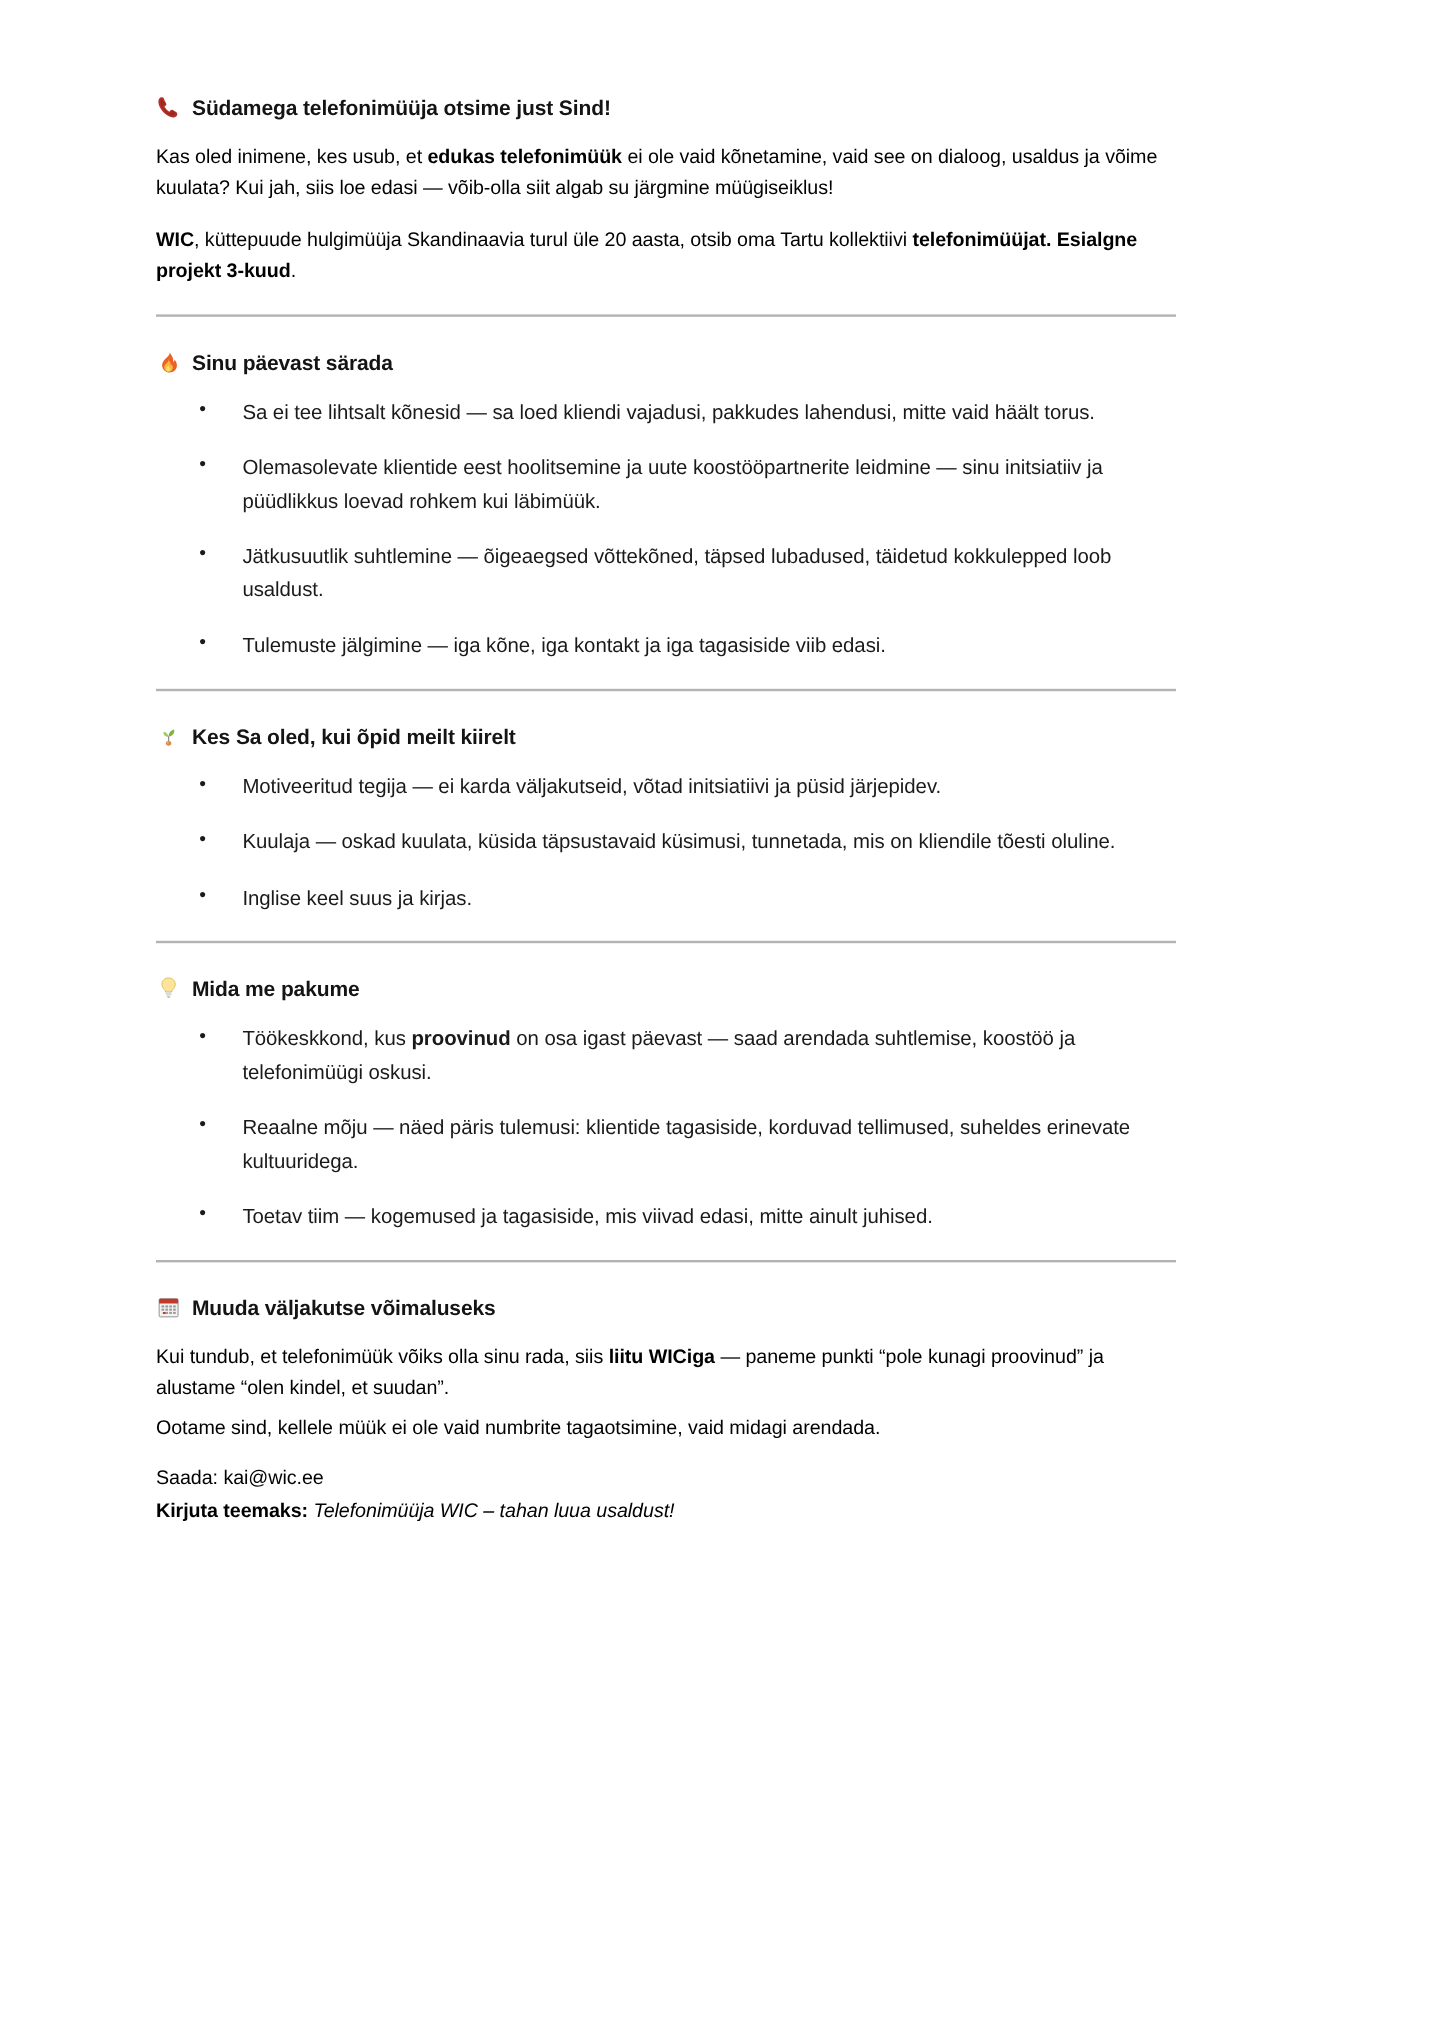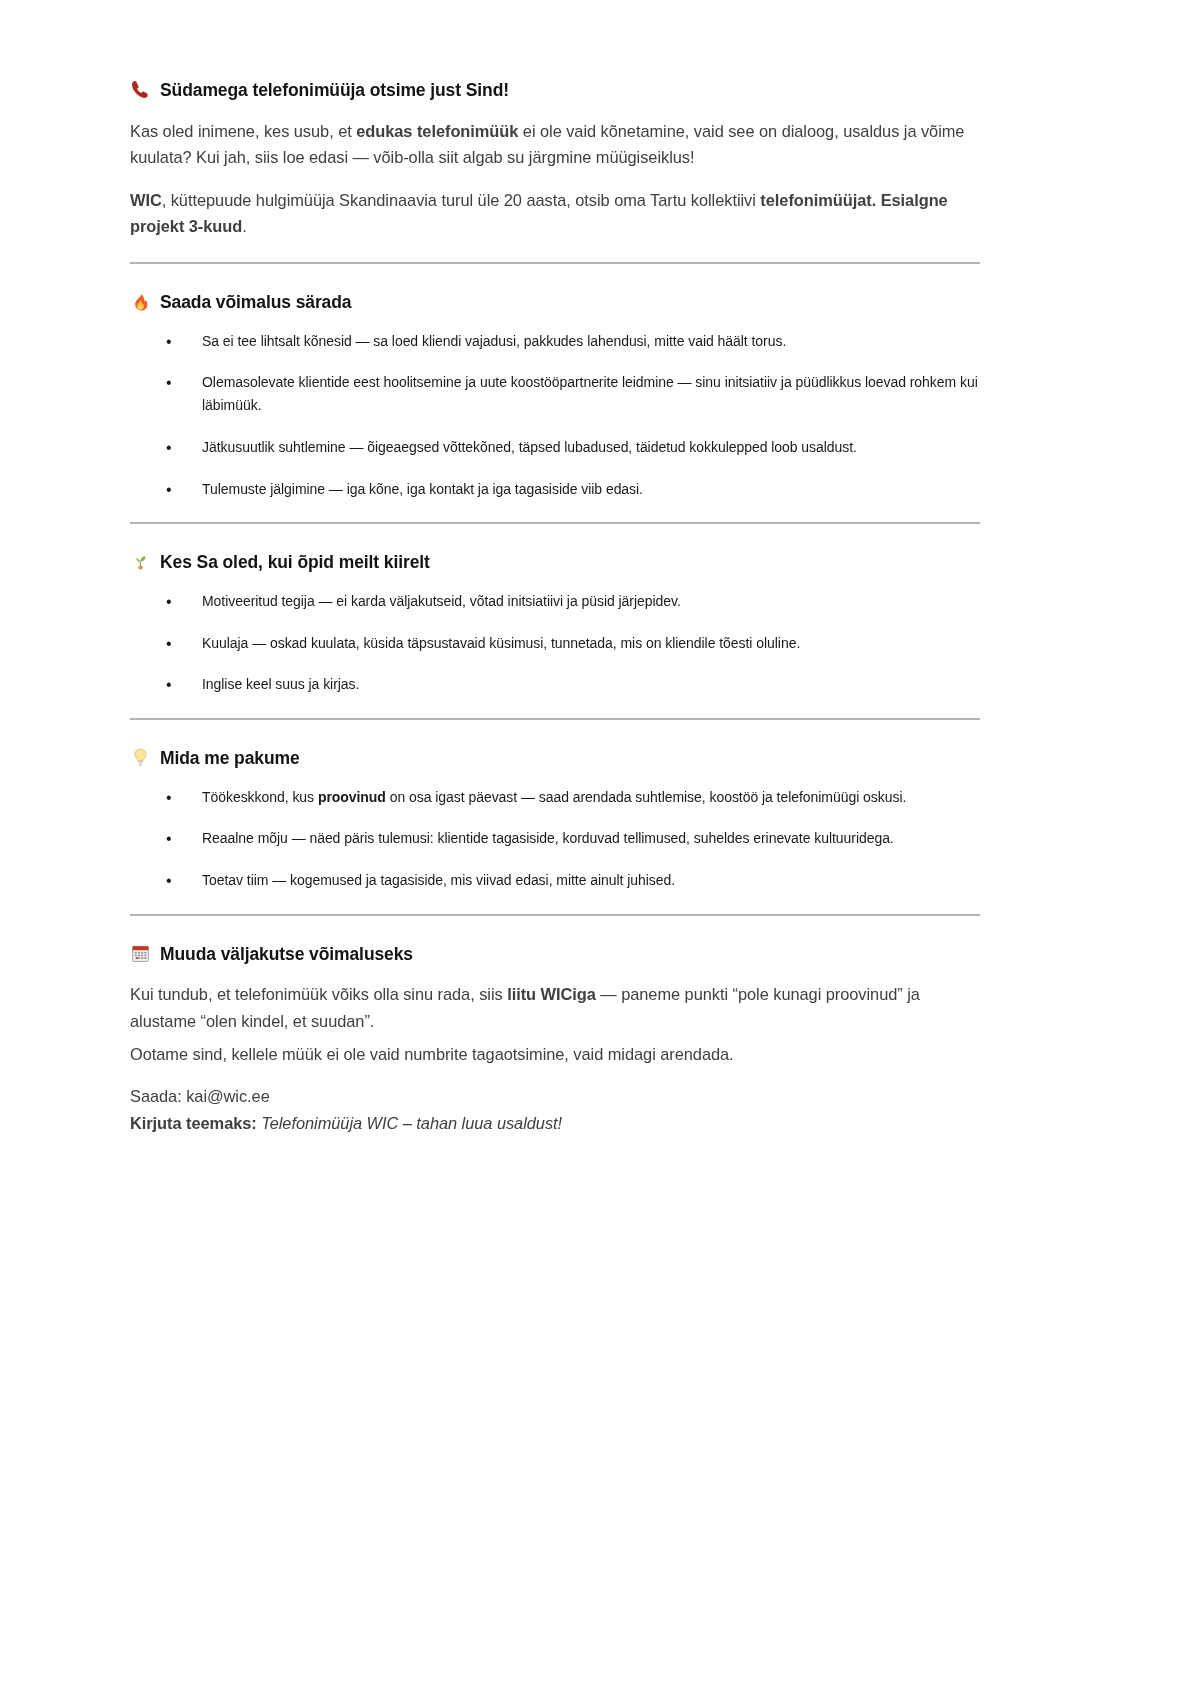--- a/index.html
+++ b/index.html
@@ -55,21 +55,21 @@
     display: inline-block;
     top: 1px;
   }
   .emoji svg { display: block; width: 21px; height: 21px; }
 
   
   p.para {
     margin: 0 0 16px 0;
     font-size: 16.4px;
     line-height: 1.62;
-    color: #404040;
+    color: #000000;
     letter-spacing: -0.05px;
   }
   p.para.tight { margin-bottom: 6px; }
   p.para.last { margin-bottom: 0; }
 
   b, strong { font-weight: bold; }
   i, em { font-style: italic; }
 
   
   .divider {
@@ -83,21 +83,21 @@
   
   ul.bullets {
     margin: 0;
     padding: 0;
     list-style: none;
   }
   ul.bullets li {
     position: relative;
     margin: 0 0 19px 0;
     padding-left: 72px;
-    font-size: 14px;
+    font-size: 17px;
     line-height: 1.62;
     letter-spacing: -0.05px;
     color: #1a1a1a;
   }
   ul.bullets li:last-child { margin-bottom: 0; }
   ul.bullets li::before {
     content: "\2022";
     position: absolute;
     left: 36px;
     top: -1px;
@@ -135,21 +135,21 @@
 
     <div class="section-block">
       <h2 class="section-heading">
         <span class="emoji">
           <svg viewBox="0 0 32 32" xmlns="http://www.w3.org/2000/svg">
             <path d="M17.5 2c.6 3.4-.8 5.7-2.8 7.7-2.2 2.2-5 4.3-6.3 7.6-1.9 4.8.9 10.3 6 11.9 5.4 1.7 11-1.4 12-6.8.7-3.7-.7-6.4-2.6-9-.3 1.3-1 2.4-2 3 .5-3.6-.6-7-2.8-9.6C17.6 4.9 17.6 3.4 17.5 2z" fill="#e8622a"></path>
             <path d="M16 12.5c.4 2-.5 3.3-1.7 4.5-1.3 1.3-2.9 2.5-3.6 4.4-1 2.8.6 5.9 3.6 6.8 3.2 1 6.4-.8 7-4 .4-2.1-.4-3.7-1.5-5.2-.2.8-.6 1.4-1.2 1.7.3-2.1-.4-4-1.7-5.6-.5-.6-.8-1.6-.9-2.6z" fill="#f6b93b"></path>
             <path d="M15.4 19.8c.2 1-.3 1.7-.9 2.3-.7.7-1.5 1.3-1.8 2.3-.5 1.4.3 3 1.9 3.5 1.6.5 3.3-.4 3.6-2.1.2-1.1-.2-1.9-.8-2.7-.1.4-.3.7-.6.9.2-1.1-.2-2.1-.9-2.9-.3-.3-.4-.8-.5-1.3z" fill="#ffe066"></path>
           </svg>
         </span>
-        <span class="heading-text">Saada võimalus särada</span>
+        <span class="heading-text">Sinu päevast särada</span>
       </h2>
       <ul class="bullets">
         <li>Sa ei tee lihtsalt kõnesid — sa loed kliendi vajadusi, pakkudes lahendusi, mitte vaid häält torus.</li>
         <li>Olemasolevate klientide eest hoolitsemine ja uute koostööpartnerite leidmine — sinu initsiatiiv ja püüdlikkus loevad rohkem kui läbimüük.</li>
         <li>Jätkusuutlik suhtlemine — õigeaegsed võttekõned, täpsed lubadused, täidetud kokkulepped loob usaldust.</li>
         <li>Tulemuste jälgimine — iga kõne, iga kontakt ja iga tagasiside viib edasi.</li>
       </ul>
     </div>
 
     <hr class="divider">

